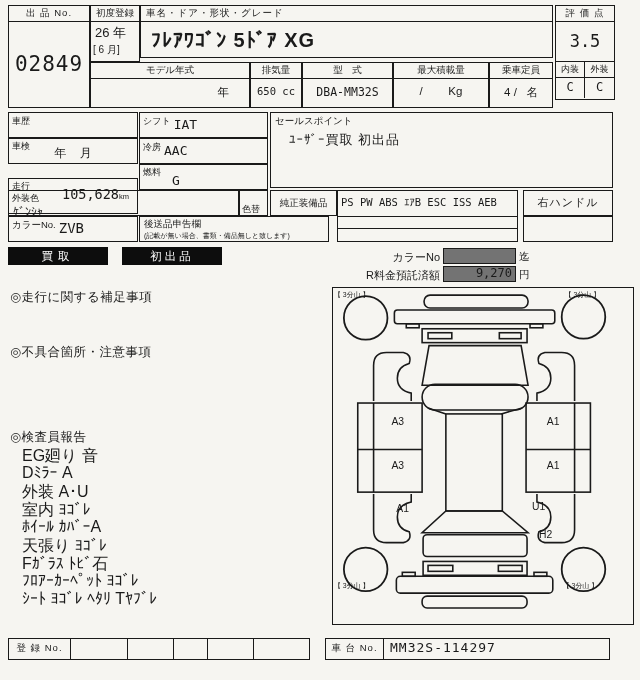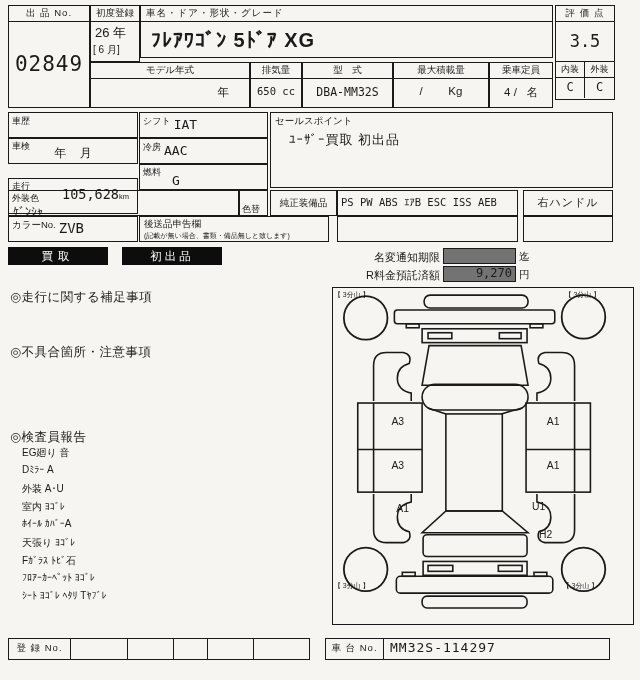--- a/index.html
+++ b/index.html
@@ -16,21 +16,21 @@
   .clbl { font-size:9px; display:inline-block; vertical-align:top; padding:2px 3px 0 3px; }
   .cval { font-size:13px; display:inline-block; padding-top:4px; }
   .abs-lbl { position:absolute; top:1px; left:3px; font-size:9px; }
   .spec-h { height:16px; border-bottom:1.6px solid #1a1a1a; font-size:9.5px; line-height:14px; text-align:center; }
   .spec-v { height:27px; font-size:11.5px; text-align:center; padding-top:6px; }
   .badge { position:absolute; height:18px; background:#0d0d0d; color:#fff; font-size:11.5px; line-height:18px; text-align:center; letter-spacing:5px; }
   .nlabel { position:absolute; width:110px; text-align:right; font-size:11px; }
   .nbox { position:absolute; border:1.5px solid #1a1a1a; background:#737373; }
   .nsuffix { position:absolute; font-size:10.5px; }
   .nheading { position:absolute; font-size:12.5px; letter-spacing:0.5px; }
-  .report-item { height:18px; font-size:10px; }
+  .report-item { height:18px; font-size:16px; }
   .regc { border-right:1.6px solid #1a1a1a; font-size:9.5px; text-align:center; line-height:18px; letter-spacing:1px; height:100%; }
   svg text { fill:#1a1a1a; font-family:"Liberation Sans","DejaVu Sans",sans-serif; }
 </style>
 </head>
 <body>
 
 <div class="page">
 
   <div class="box" style="left:8px;top:5px;width:82px;height:103px;">
     <div class="hdr">出 品 No.</div>
@@ -124,33 +124,33 @@
     <div style="font-size:7px;padding:0 0 0 4px;">(記載が無い場合、書類・備品無しと致します)</div>
   </div>
 
   <div class="box" style="left:270px;top:112px;width:343px;height:76px;">
     <div style="font-size:9.5px;padding:2px 0 0 4px;">セールスポイント</div>
     <div style="font-size:13px;padding:3px 0 0 18px;letter-spacing:1px;">ﾕｰｻﾞｰ買取 初出品</div>
   </div>
   <div class="box" style="left:270px;top:190px;width:67px;height:26px;">
     <div style="font-size:9.5px;text-align:center;line-height:23px;">純正装備品</div>
   </div>
-  <div class="box" style="left:337px;top:190px;width:181px;height:26px;">
+  <div class="box" style="left:337px;top:190px;width:181px;height:39px;">
     <div class="mono" style="font-size:10.5px;line-height:23px;padding-left:3px;white-space:nowrap;">PS PW ABS ｴｱB ESC ISS AEB</div>
   </div>
   <div class="box" style="left:523px;top:190px;width:90px;height:26px;">
     <div style="font-size:11px;text-align:center;line-height:23px;letter-spacing:1px;">右ハンドル</div>
   </div>
   <div class="box" style="left:337px;top:216px;width:181px;height:26px;"></div>
   <div class="box" style="left:523px;top:216px;width:90px;height:26px;"></div>
 
   <div class="badge" style="left:8px;top:247px;width:100px;">買取</div>
   <div class="badge" style="left:122px;top:247px;width:100px;letter-spacing:3px;">初出品</div>
 
-  <div class="nlabel" style="left:330px;top:250px;">名変通知期限</div>
+  <div class="nlabel" style="left:330px;top:250px;">カラーNo</div>
   <div class="nbox" style="left:443px;top:248px;width:73px;height:16px;">
     <div class="mono" style="font-size:12px;text-align:right;padding-right:3px;"></div>
   </div>
   <div class="nsuffix" style="left:519px;top:250px;">迄</div>
 
   <div class="nlabel" style="left:330px;top:268px;">R料金預託済額</div>
   <div class="nbox" style="left:443px;top:266px;width:73px;height:16px;">
     <div class="mono" style="font-size:12px;line-height:13px;text-align:right;padding-right:3px;">9,270</div>
   </div>
   <div class="nsuffix" style="left:519px;top:268px;">円</div>

